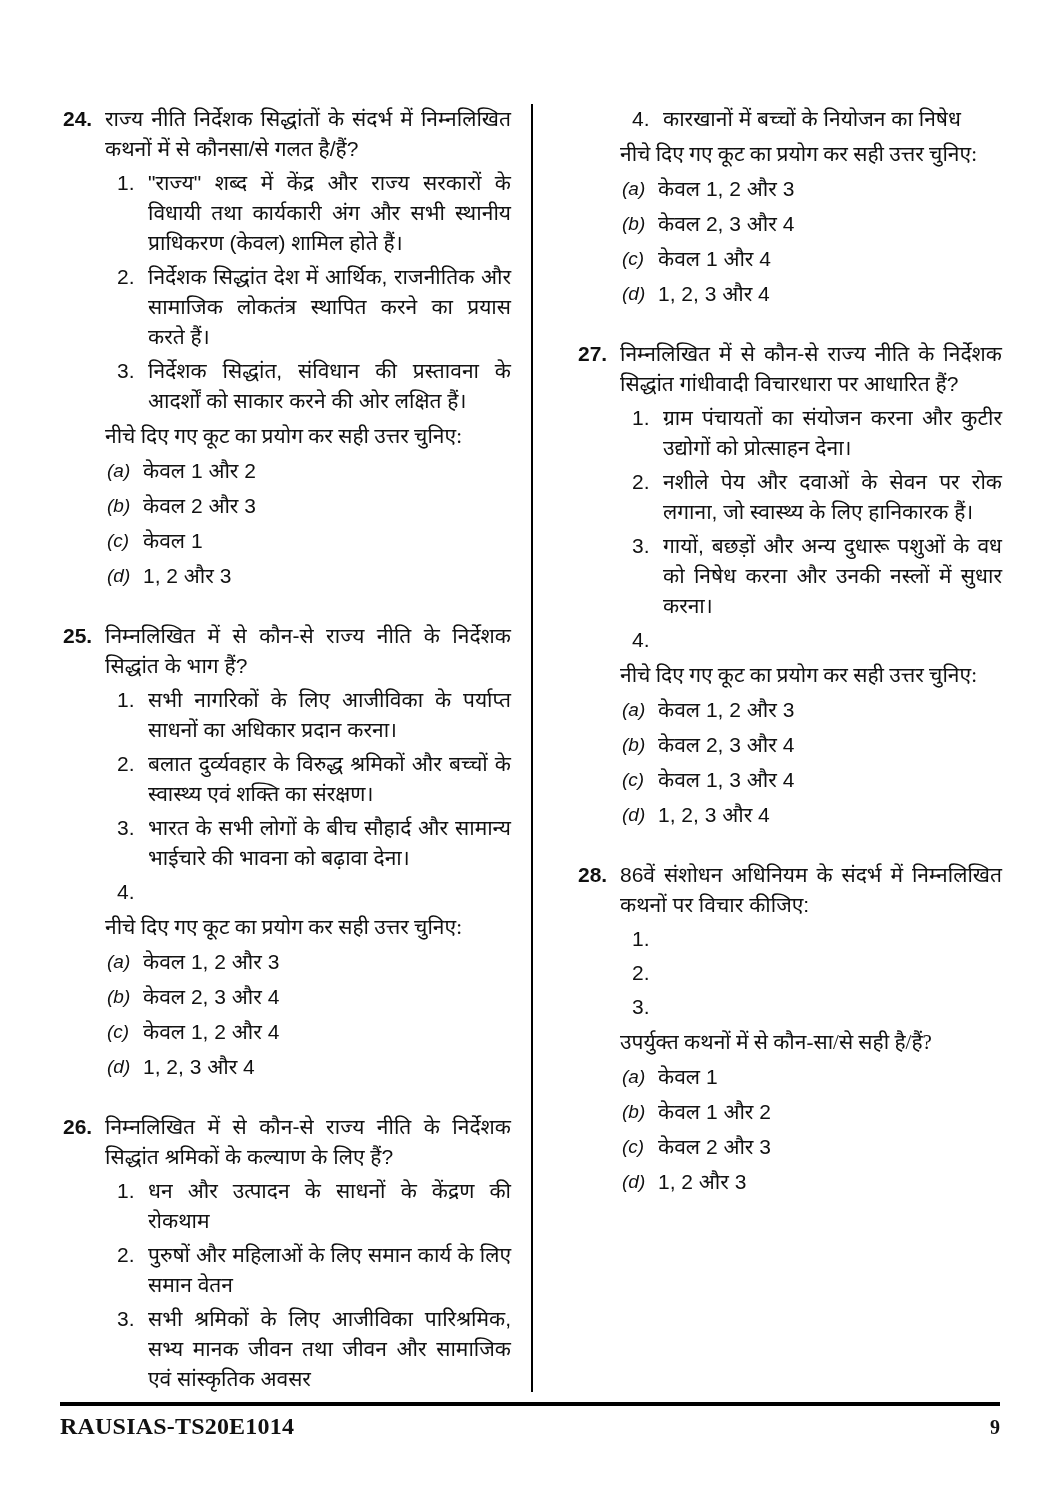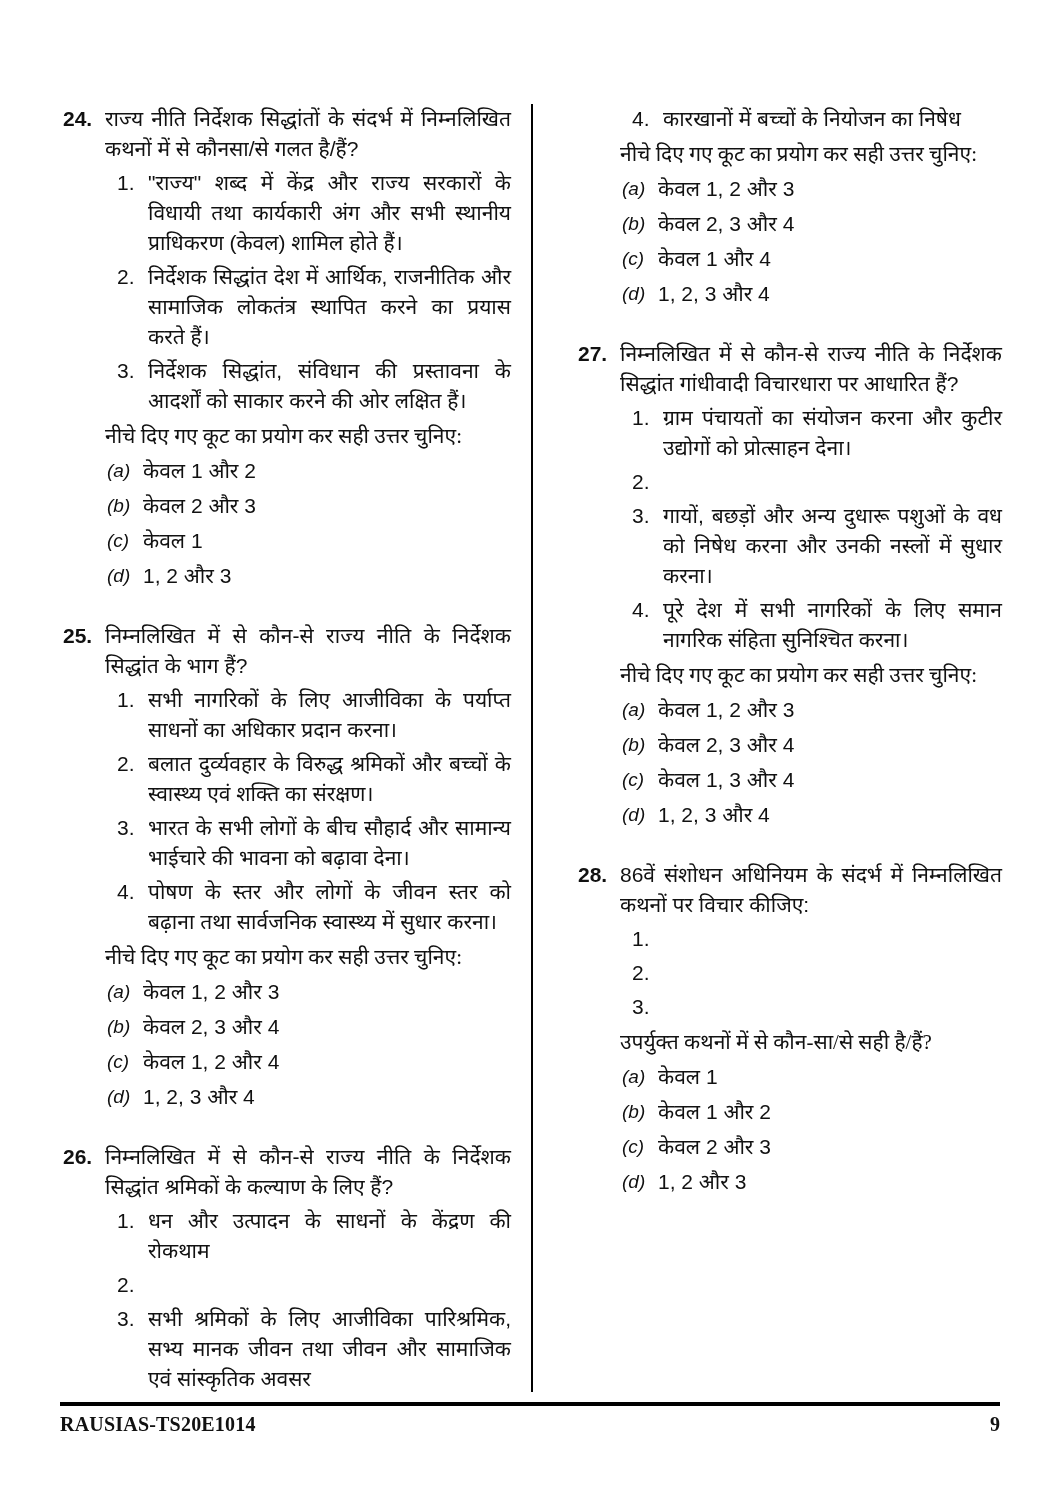--- a/index.html
+++ b/index.html
@@ -35,21 +35,21 @@
   .optletter{flex:none;width:36px;font-style:italic;font-size:19px;}
   .opttext{flex:1;}
 
   .footer{
     position:absolute;left:60px;right:58px;top:1402px;
     border-top:4px solid #000;
     padding-top:7px;
     display:flex;justify-content:space-between;align-items:baseline;
     font-family:"Liberation Serif","DejaVu Serif",serif;
   }
-  .footer-code{font-size:20px;font-weight:600;letter-spacing:.2px;}
+  .footer-code{font-size:24px;font-weight:600;letter-spacing:.2px;}
   .footer-page{font-size:20px;font-weight:bold;}
 </style>
 </head>
 <body>
 
 <div class="sheet">
   <div class="columns">
 
     <div class="col-left">
 
@@ -104,21 +104,20 @@
           <div class="st">
             <div class="stnum">2.</div>
             <div class="sttext">बलात दुर्व्यवहार के विरुद्ध श्रमिकों और बच्चों के स्वास्थ्य एवं शक्ति का संरक्षण।</div>
           </div>
           <div class="st">
             <div class="stnum">3.</div>
             <div class="sttext">भारत के सभी लोगों के बीच सौहार्द और सामान्य भाईचारे की भावना को बढ़ावा देना।</div>
           </div>
           <div class="st">
             <div class="stnum">4.</div>
-            <div class="sttext">पोषण के स्तर और लोगों के जीवन स्तर को बढ़ाना तथा सार्वजनिक स्वास्थ्य में सुधार करना।</div>
           </div>
           <div class="code">नीचे दिए गए कूट का प्रयोग कर सही उत्तर चुनिए:</div>
           <div class="opt">
             <div class="optletter">(a)</div>
             <div class="opttext">केवल 1, 2 और 3</div>
           </div>
           <div class="opt">
             <div class="optletter">(b)</div>
             <div class="opttext">केवल 2, 3 और 4</div>
           </div>
@@ -138,20 +137,21 @@
           <div class="qnum">26.</div>
           <div class="qtext"><span>निम्नलिखित में से कौन-से राज्य नीति के निर्देशक सिद्धांत श्रमिकों के कल्याण के लिए हैं?</span></div>
         </div>
         <div class="qbody">
           <div class="st">
             <div class="stnum">1.</div>
             <div class="sttext">धन और उत्पादन के साधनों के केंद्रण की रोकथाम</div>
           </div>
           <div class="st">
             <div class="stnum">2.</div>
+            <div class="sttext">पुरुषों और महिलाओं के लिए समान कार्य के लिए समान वेतन</div>
           </div>
           <div class="st">
             <div class="stnum">3.</div>
             <div class="sttext">सभी श्रमिकों के लिए आजीविका पारिश्रमिक, सभ्य मानक जीवन तथा जीवन और सामाजिक एवं सांस्कृतिक अवसर</div>
           </div>
         </div>
       </section>
     </div>
 
     <div class="divider"></div>
@@ -189,28 +189,28 @@
           <div class="qnum">27.</div>
           <div class="qtext"><span>निम्नलिखित में से कौन-से राज्य नीति के निर्देशक सिद्धांत गांधीवादी विचारधारा पर आधारित हैं?</span></div>
         </div>
         <div class="qbody">
           <div class="st">
             <div class="stnum">1.</div>
             <div class="sttext">ग्राम पंचायतों का संयोजन करना और कुटीर उद्योगों को प्रोत्साहन देना।</div>
           </div>
           <div class="st">
             <div class="stnum">2.</div>
+            <div class="sttext">नशीले पेय और दवाओं के सेवन पर रोक लगाना, जो स्वास्थ्य के लिए हानिकारक हैं।</div>
           </div>
           <div class="st">
             <div class="stnum">3.</div>
             <div class="sttext">गायों, बछड़ों और अन्य दुधारू पशुओं के वध को निषेध करना और उनकी नस्लों में सुधार करना।</div>
           </div>
           <div class="st">
             <div class="stnum">4.</div>
-            <div class="sttext">पूरे देश में सभी नागरिकों के लिए समान नागरिक संहिता सुनिश्चित करना।</div>
           </div>
           <div class="code">नीचे दिए गए कूट का प्रयोग कर सही उत्तर चुनिए:</div>
           <div class="opt">
             <div class="optletter">(a)</div>
             <div class="opttext">केवल 1, 2 और 3</div>
           </div>
           <div class="opt">
             <div class="optletter">(b)</div>
             <div class="opttext">केवल 2, 3 और 4</div>
           </div>

